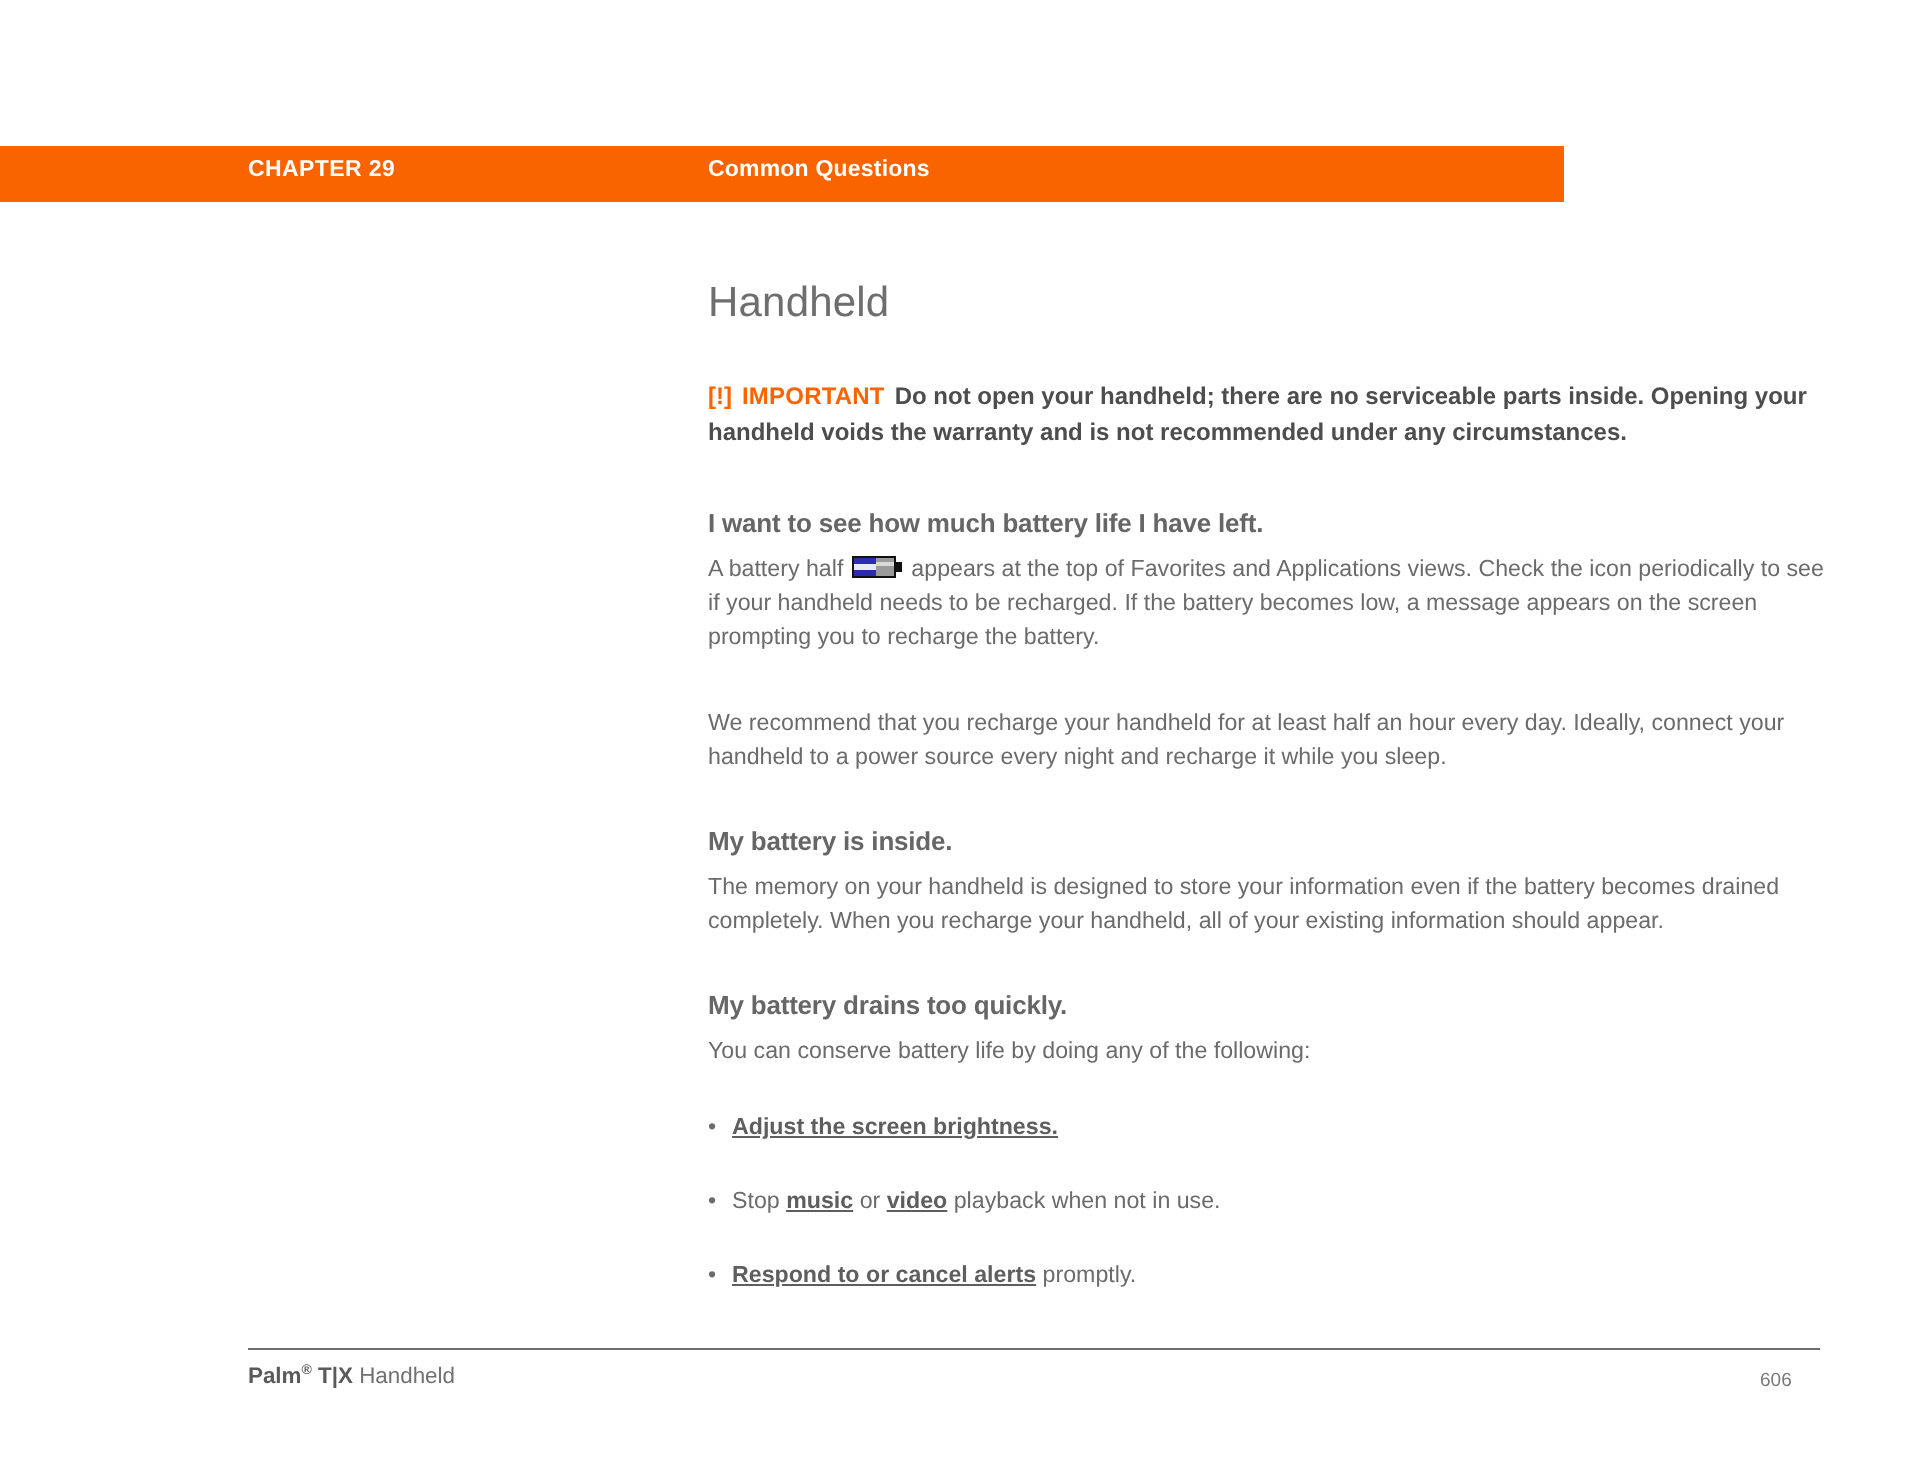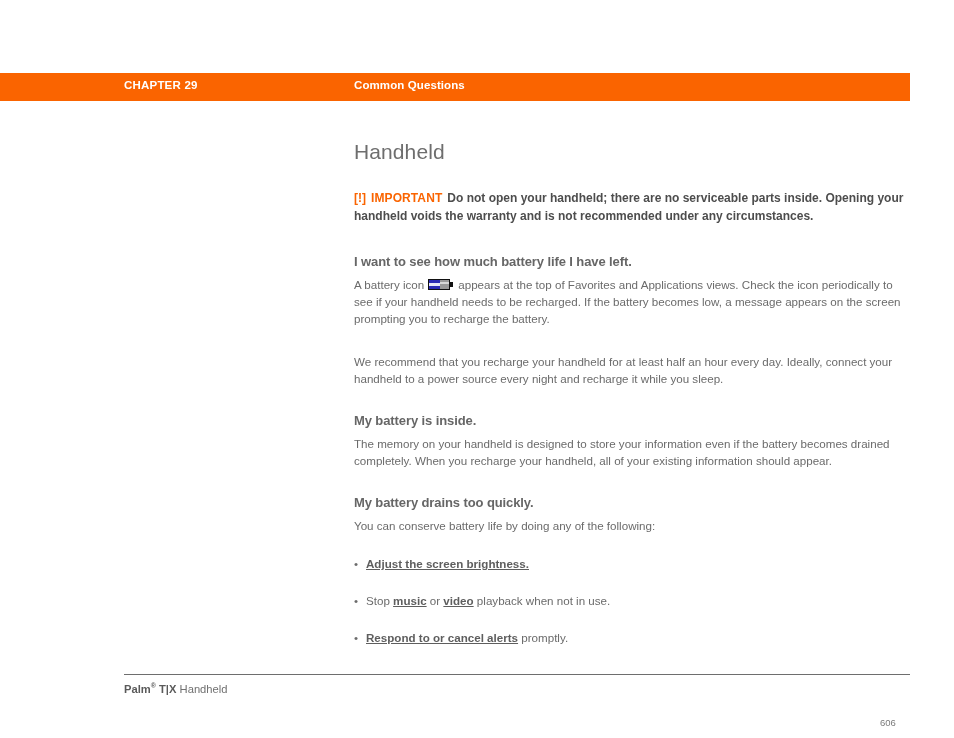--- a/index.html
+++ b/index.html
@@ -13,21 +13,21 @@
     font-family: "Liberation Sans", sans-serif;
     position: relative;
     overflow: hidden;
   }
 
   
   .header-bar {
     position: absolute;
     left: 0;
     top: 73px;
-    width: 910px;
+    width: 782px;
     height: 28px;
     background: #fa6400;
     color: #ffffff;
   }
   .header-chapter {
     position: absolute;
     left: 124px;
     top: 6px;
     font-size: 11.5px;
     font-weight: bold;
@@ -200,42 +200,41 @@
   .footer-left sup {
     font-size: 7px;
     vertical-align: super;
   }
   .footer-page {
     position: absolute;
     left: 880px;
     top: 685px;
     font-size: 9.5px;
     color: #7a7a7a;
-    margin-top: 32px;
   }
 </style>
 </head>
 <body>
 
 <div class="header-bar">
   <span class="header-chapter">CHAPTER 29</span>
   <span class="header-section">Common Questions</span>
 </div>
 
 <div class="content">
 
   <h1 class="page-title">Handheld</h1>
 
   <p class="important-note">
     <span class="note-bracket">[</span><span class="note-bracket">!</span><span class="note-bracket">]</span><span class="note-gap"></span><span class="note-label">IMPORTANT</span><span class="note-gap"></span><span>Do not open your handheld; there are no serviceable parts inside. Opening your handheld voids the warranty and is not recommended under any circumstances.</span>
   </p>
 
   <h2 class="q-heading">I want to see how much battery life I have left.</h2>
   <p class="body-text">
-    <span>A battery icon</span><span class="battery-icon">
+    <span>A battery half</span><span class="battery-icon">
       <span class="battery-body"></span>
       <span class="battery-fill"></span>
       <span class="battery-gloss"></span>
       <span class="battery-shade"></span>
       <span class="battery-cap"></span>
     </span><span>appears at the top of Favorites and Applications views. Check the icon periodically to see if your handheld needs to be recharged. If the battery becomes low, a message appears on the screen prompting you to recharge the battery.</span>
   </p>
 
   <p class="body-text">We recommend that you recharge your handheld for at least half an hour every day. Ideally, connect your handheld to a power source every night and recharge it while you sleep.</p>
 

